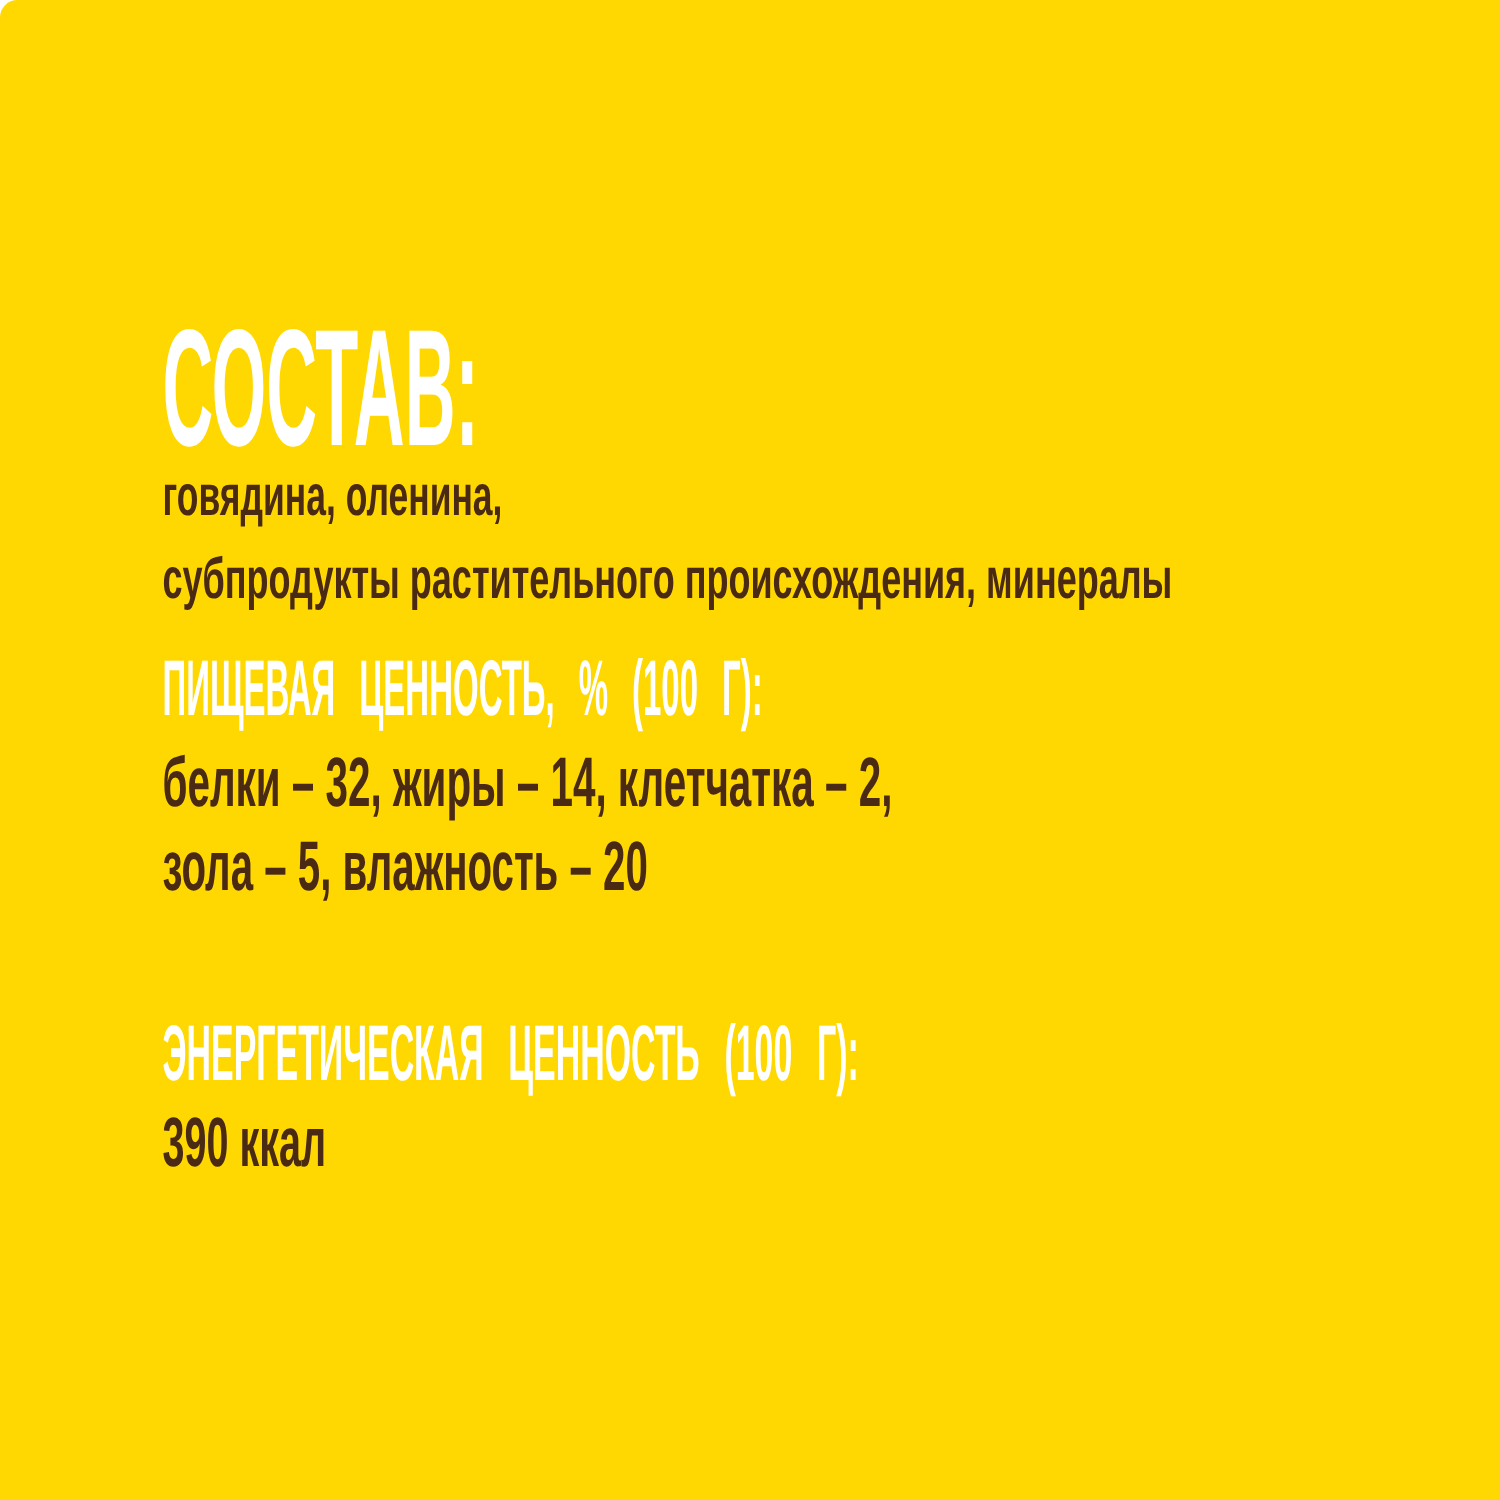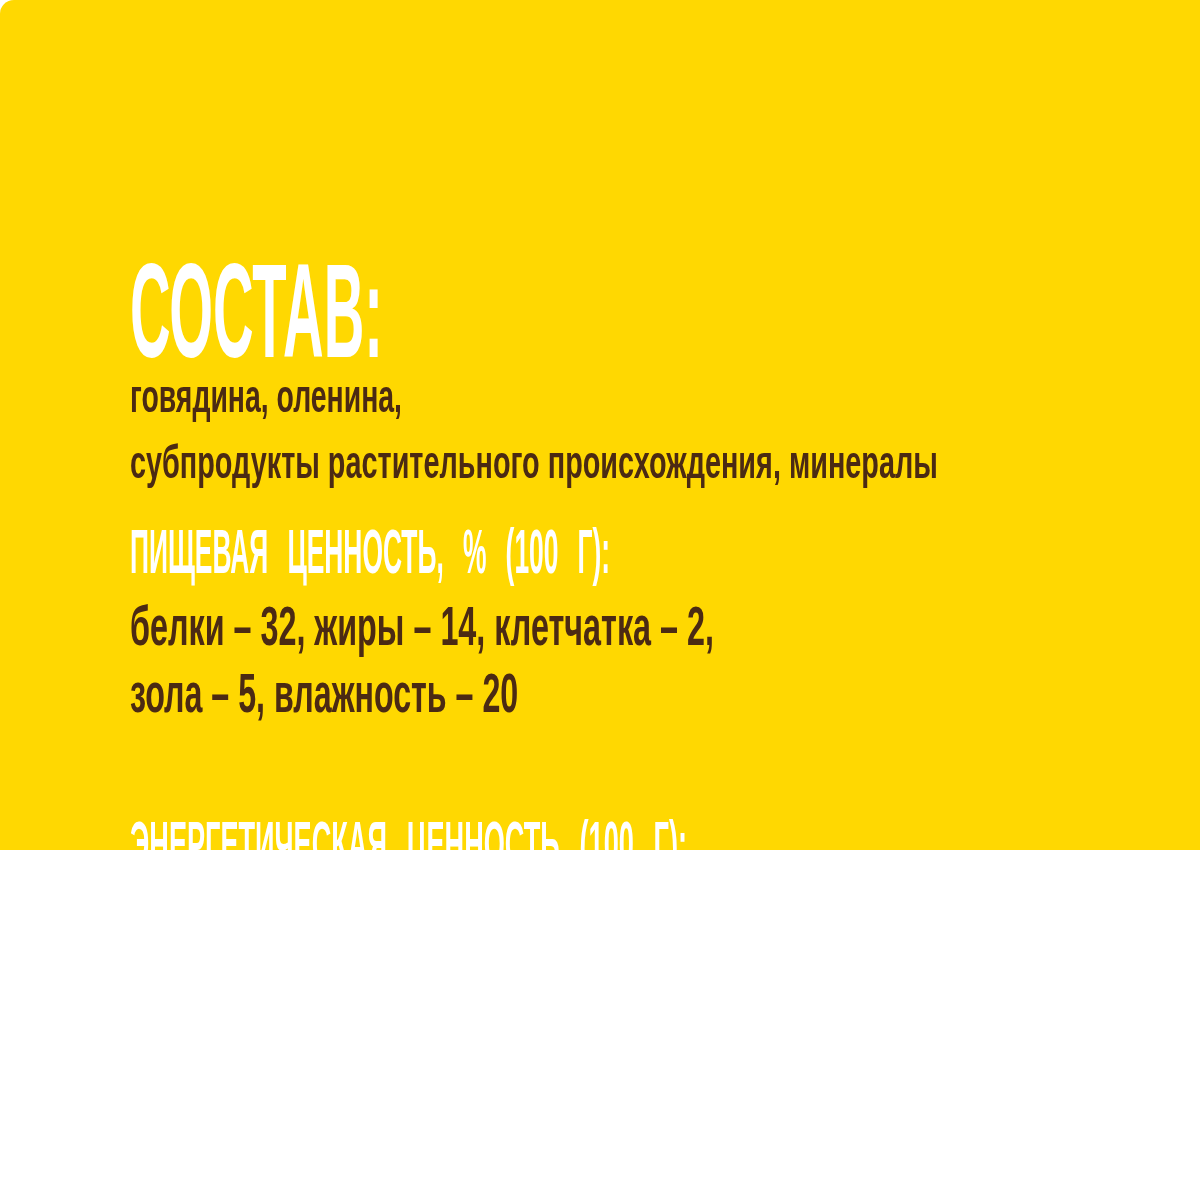--- a/index.html
+++ b/index.html
@@ -4,21 +4,21 @@
 <style>
   html, body {
     margin: 0;
     padding: 0;
     background: #ffffff;
     font-family: "Liberation Sans", sans-serif;
   }
   .canvas {
     position: relative;
     width: 1200px;
-    height: 850px;
+    height: 1200px;
     background: var(--background, #ffd801);
     border-top-left-radius: 14px;
     overflow: hidden;
     text-align: right;
   }
   .line {
     position: absolute;
     left: 130px;
     display: inline-block;
     white-space: nowrap;

